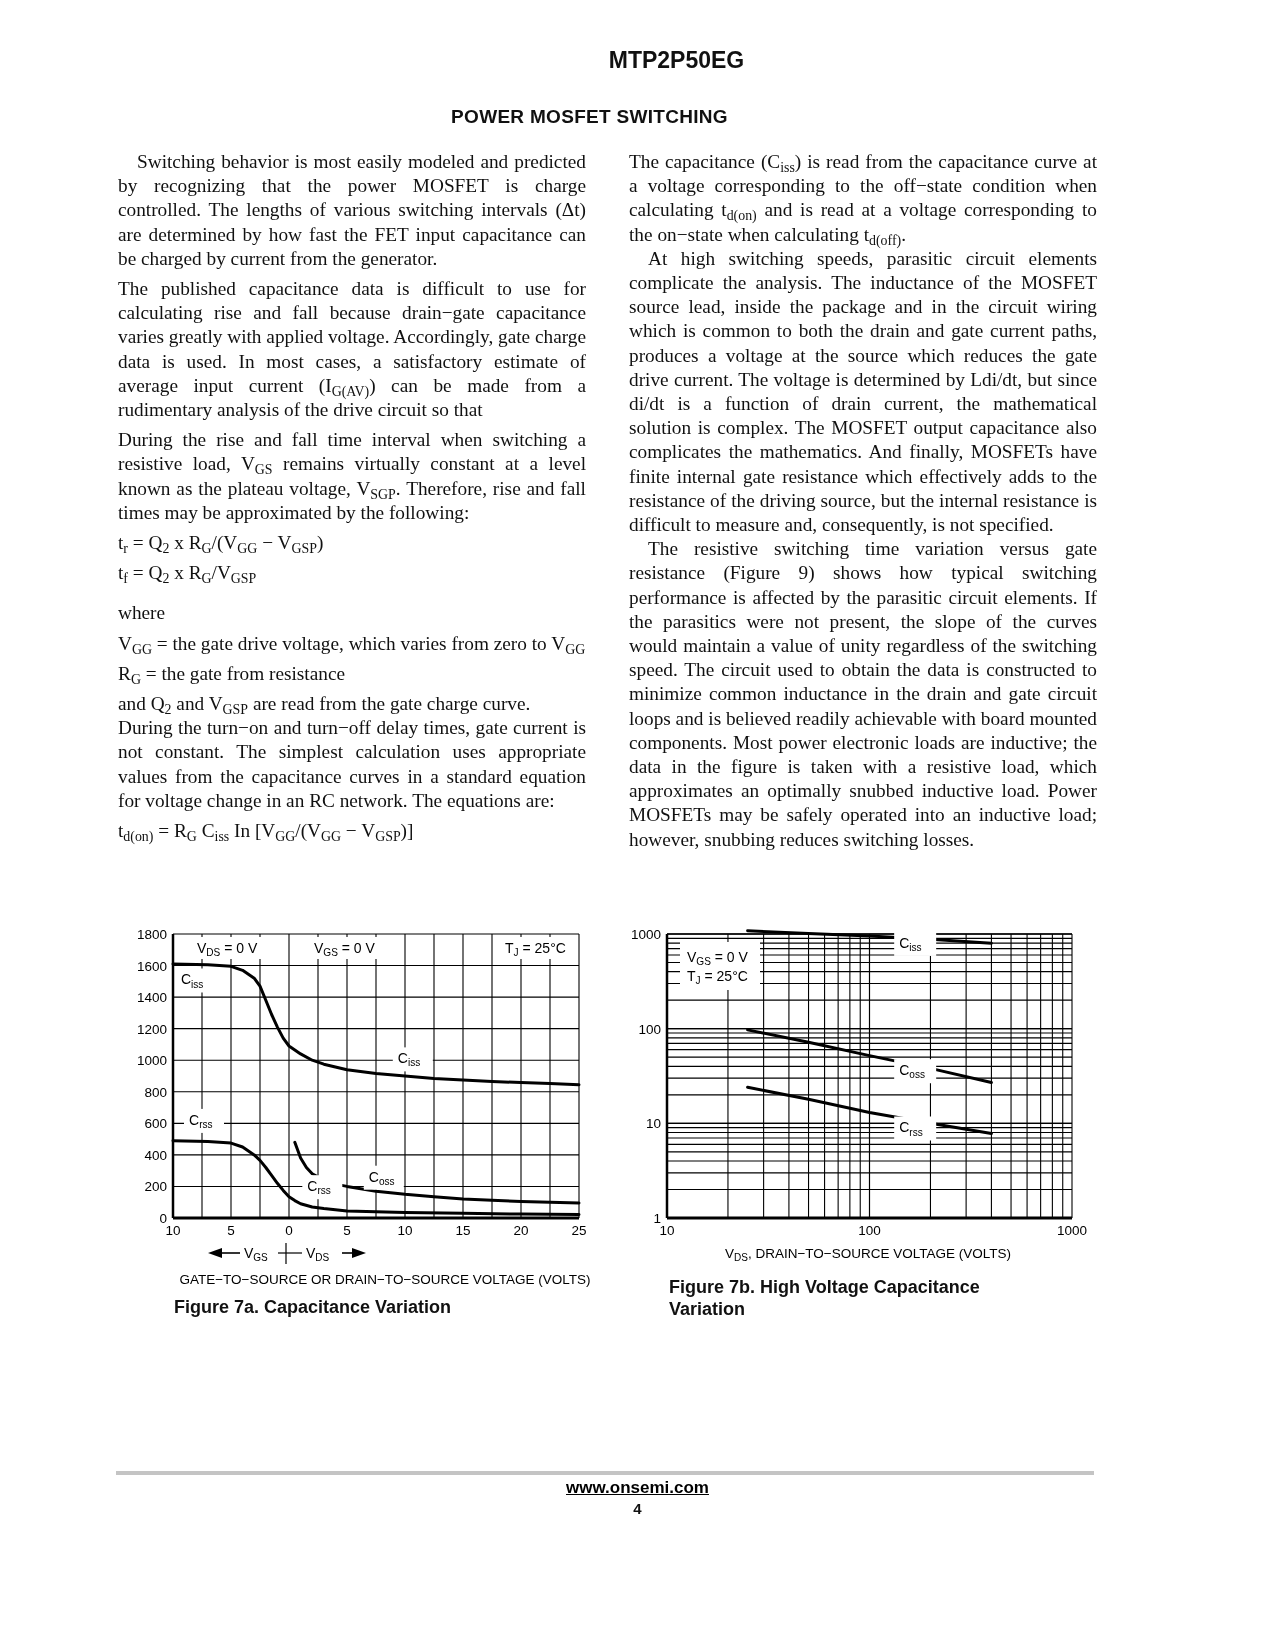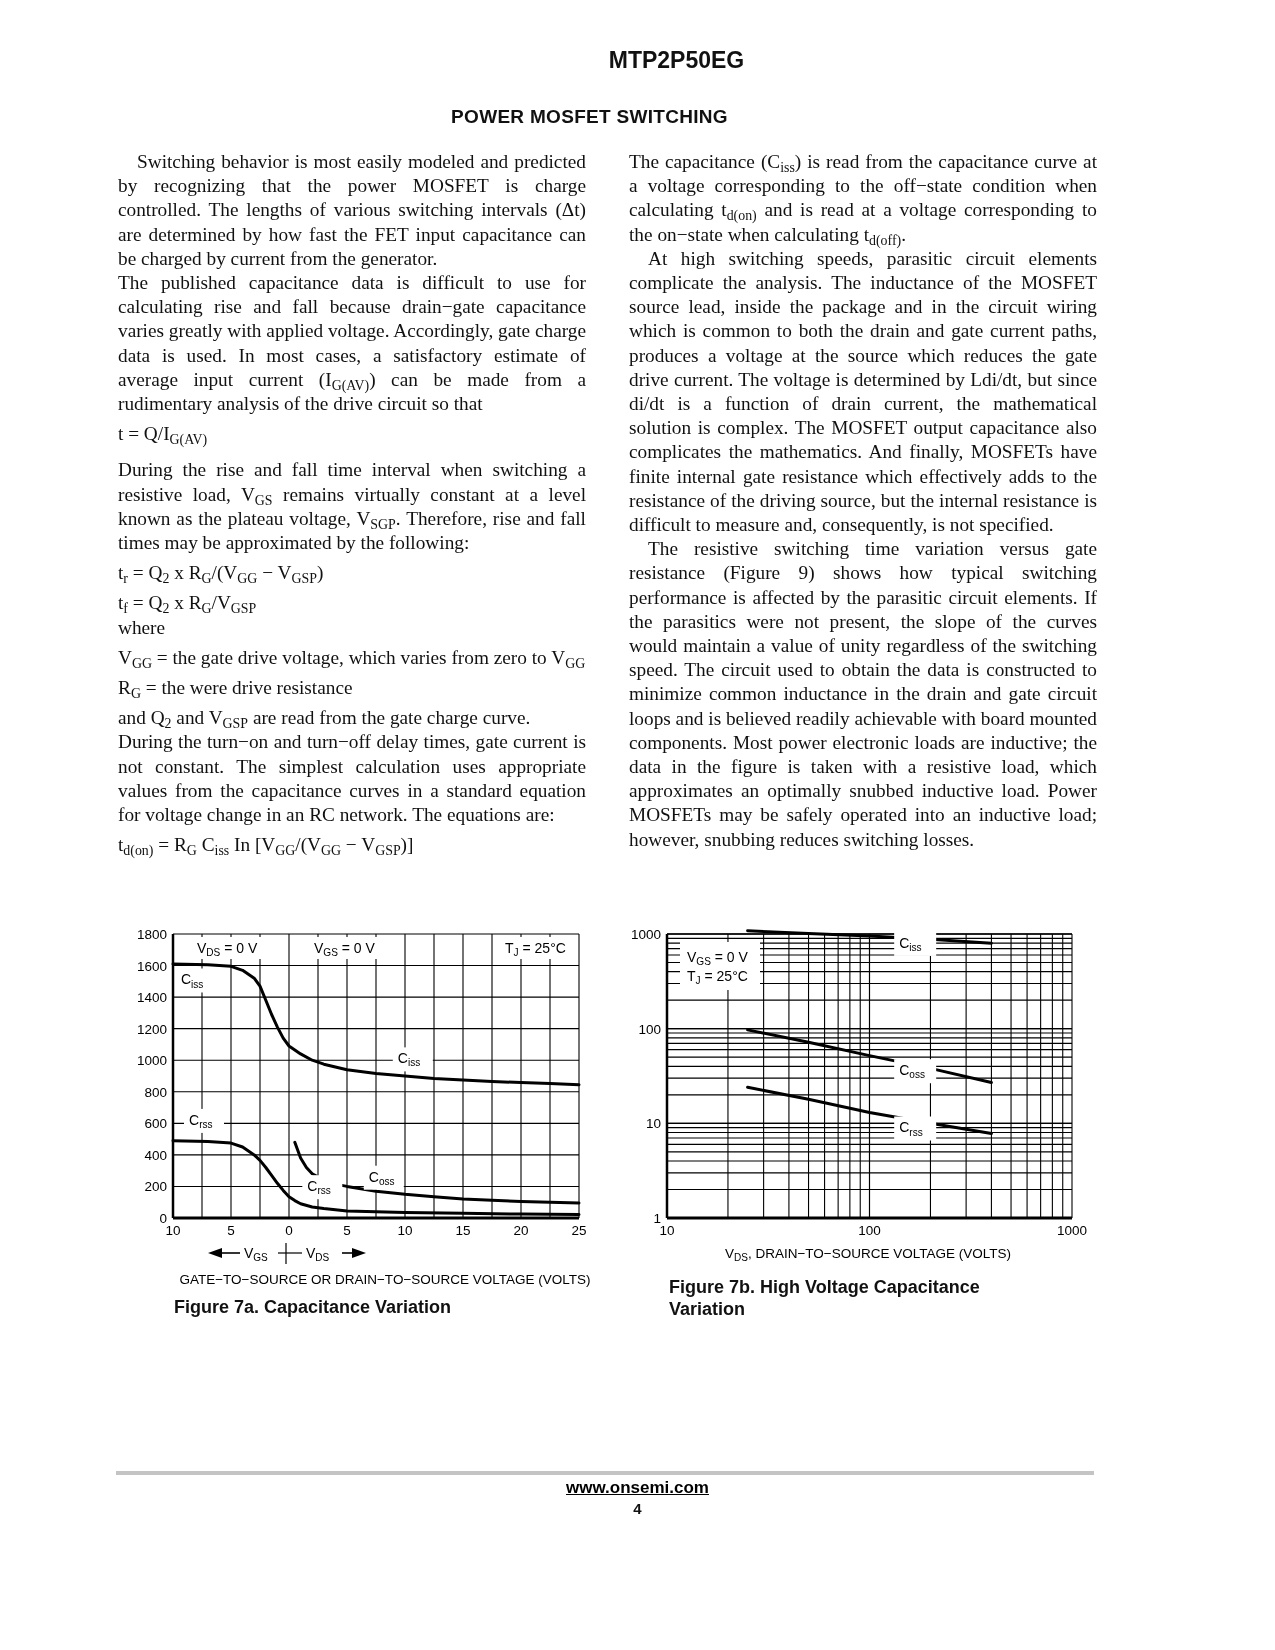--- a/index.html
+++ b/index.html
@@ -22,29 +22,28 @@
   #footer-link { position:absolute; top:1478px; left:0; width:1275px; text-align:center; font-size:17px; font-weight:bold; color:#000000; text-decoration:underline; }
   #page-num { position:absolute; top:1500px; left:0; width:1275px; text-align:center; font-size:15px; font-weight:bold; }
 </style>
 </head>
 <body>
 
 <div id="part-title" class="sans">MTP2P50EG</div>
 <div id="section-title" class="sans">POWER  MOSFET  SWITCHING</div>
 
 <div id="col-left" class="col serif">
-  <p class="indent" style="margin-bottom:0">Switching behavior is most easily modeled and predicted by recognizing that the power MOSFET is charge controlled. The lengths of various switching intervals (Δt) are determined by how fast the FET input capacitance can be charged by current from the generator.</p>
+  <p class="indent" style="margin-bottom:6px">Switching behavior is most easily modeled and predicted by recognizing that the power MOSFET is charge controlled. The lengths of various switching intervals (Δt) are determined by how fast the FET input capacitance can be charged by current from the generator.</p>
   <p><span>The published capacitance data is difficult to use for calculating rise and fall because drain−gate capacitance varies greatly with applied voltage. Accordingly, gate charge data is used.  In most cases, a satisfactory estimate of average input current (I</span><sub>G(AV)</sub><span>) can be made from a rudimentary analysis of the drive circuit so that</span></p>
-  <p class="eq" style="margin-bottom:12px"><span>t = Q/I</span><sub>G(AV)</sub></p>
   <p><span>During the rise and fall time interval when switching a resistive load, V</span><sub>GS</sub><span> remains virtually constant at a level known as the plateau voltage, V</span><sub>SGP</sub><span>.  Therefore, rise and fall times may be approximated by the following:</span></p>
   <p class="eq"><span>t</span><sub>r</sub><span> = Q</span><sub>2</sub><span> x R</span><sub>G</sub><span>/(V</span><sub>GG</sub><span> − V</span><sub>GSP</sub><span>)</span></p>
-  <p class="eq" style="margin-bottom:0"><span>t</span><sub>f</sub><span> = Q</span><sub>2</sub><span> x R</span><sub>G</sub><span>/V</span><sub>GSP</sub></p>
+  <p class="eq" style="margin-bottom:16px"><span>t</span><sub>f</sub><span> = Q</span><sub>2</sub><span> x R</span><sub>G</sub><span>/V</span><sub>GSP</sub></p>
   <p class="eq">where</p>
   <p class="eq" style="white-space:nowrap"><span>V</span><sub>GG</sub><span> = the gate drive voltage, which varies from zero to V</span><sub>GG</sub></p>
-  <p class="eq"><span>R</span><sub>G</sub><span> = the were drive resistance</span></p>
+  <p class="eq"><span>R</span><sub>G</sub><span> = the gate from resistance</span></p>
   <p class="eq" style="margin-bottom:0"><span>and Q</span><sub>2</sub><span> and V</span><sub>GSP</sub><span> are read from the gate charge curve.</span></p>
   <p>During the turn−on and turn−off delay times, gate current is not constant. The simplest calculation uses appropriate values from the capacitance curves in a standard equation for voltage change in an RC network.  The equations are:</p>
   <p class="eq"><span>t</span><sub>d(on)</sub><span> = R</span><sub>G</sub><span> C</span><sub>iss</sub><span> In [V</span><sub>GG</sub><span>/(V</span><sub>GG</sub><span> − V</span><sub>GSP</sub><span>)]</span></p>
 </div>
 
 <div id="col-right" class="col serif">
   <p class="tight"><span>The capacitance (C</span><sub>iss</sub><span>) is read from the capacitance curve at a voltage corresponding to the off−state condition when calculating t</span><sub>d(on)</sub><span> and is read at a voltage corresponding to the on−state when calculating t</span><sub>d(off)</sub><span>.</span></p>
   <p class="indent">At high switching speeds, parasitic circuit elements complicate the analysis. The inductance of the MOSFET source lead, inside the package and in the circuit wiring which is common to both the drain and gate current paths, produces a voltage at the source which reduces the gate drive current. The voltage is determined by Ldi/dt, but since di/dt is a function of drain current, the mathematical solution is complex. The MOSFET output capacitance also complicates the mathematics. And finally, MOSFETs have finite internal gate resistance which effectively adds to the resistance of the driving source, but the internal resistance is difficult to measure and, consequently, is not specified.</p>
   <p class="indent">The resistive switching time variation versus gate resistance (Figure 9) shows how typical switching performance is affected by the parasitic circuit elements. If the parasitics were not present, the slope of the curves would maintain a value of unity regardless of the switching speed. The circuit used to obtain the data is constructed to minimize common inductance in the drain and gate circuit loops and is believed readily achievable with board mounted components. Most power electronic loads are inductive; the data in the figure is taken with a resistive load, which approximates an optimally snubbed inductive load. Power MOSFETs may be safely operated into an inductive load; however, snubbing reduces switching losses.</p>
 </div>

